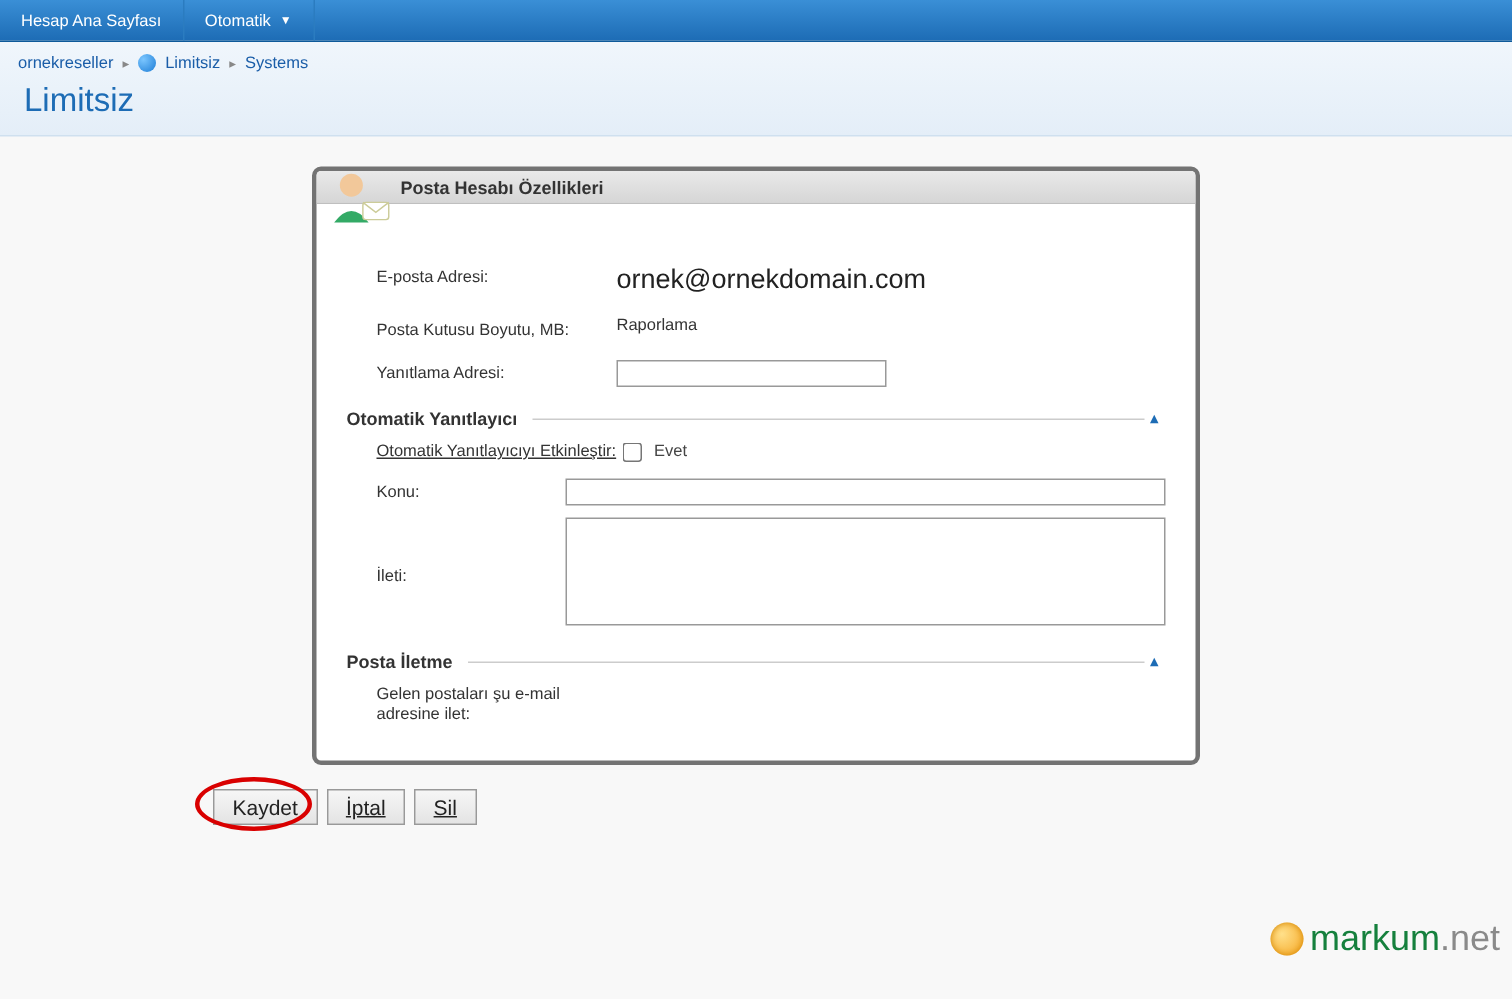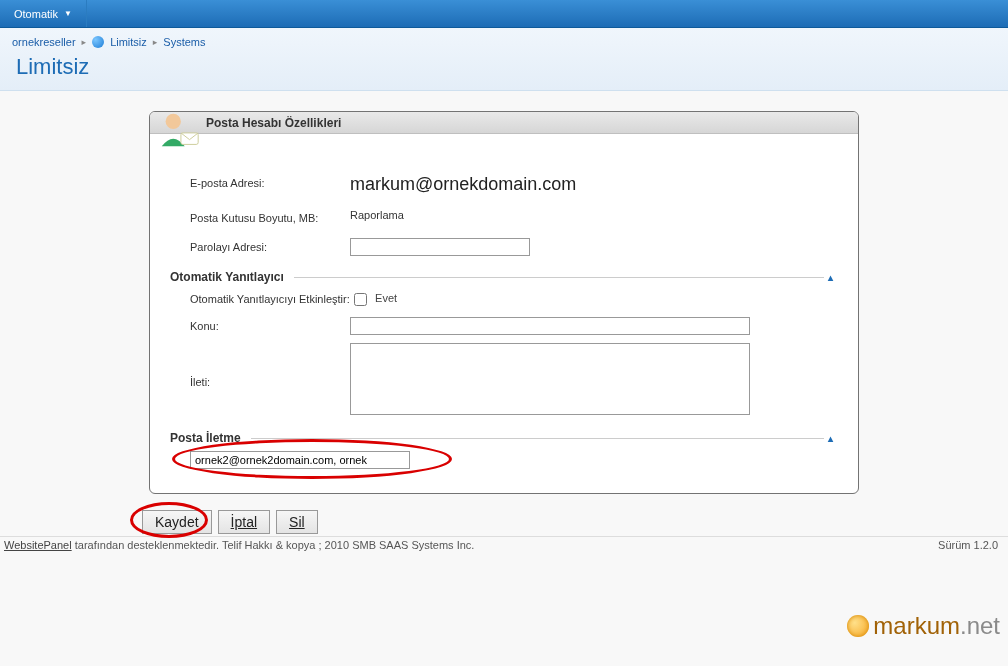--- a/index.html
+++ b/index.html
@@ -57,22 +57,22 @@
     font-size: 22px;
     font-weight: normal;
     margin: 6px 0 4px 4px;
   }
   .content-wrap {
     padding: 20px 0 6px 0;
     display: flex;
     justify-content: center;
   }
   .panel {
-    width: 710px;
-    border: 1px solid #737373;
+    width: 592px;
+    border: 3px solid #737373;
     border-radius: 6px;
     background: #fff;
     overflow: hidden;
   }
   .panel-header {
     background: linear-gradient(to bottom, #e9e9e9 0%, #d6d6d6 100%);
     height: 22px;
     display: flex;
     align-items: center;
     padding: 0 10px 0 56px;
@@ -189,36 +189,39 @@
   .logo-wrap {
     position: absolute;
     right: 8px;
     bottom: 26px;
   }
   .logo {
     display: flex; align-items: center;
     font-size: 24px; font-weight: normal;
     font-family: "Segoe UI", Tahoma, sans-serif;
   }
-  .logo .m1 { color: #a16207; }
+  .logo .m1 { color: #15803d; }
   .logo .m2 { color: #8a8a8a; }
   .logo .orb {
     width: 22px; height: 22px; border-radius:50%;
     background: radial-gradient(circle at 35% 35%, #ffe08a, #f5a623);
     margin-right: 4px;
     box-shadow: inset 0 0 4px #d48806;
   }
   .page-container { position: relative; min-height: 666px; }
 </style>
 </head>
 <body>
 
 <div class="page-container">
 
   <div class="topbar">
+    <div class="menu-item">
+      <span>Hesap Ana Sayfası</span>
+    </div>
     <div class="menu-item">
       <span>Otomatik</span>
       <span class="caret">▼</span>
     </div>
   </div>
 
   <div class="breadcrumb-bar">
     <div class="breadcrumb">
       <a>ornekreseller</a>
       <span class="sep">▸</span>
@@ -240,44 +243,44 @@
             <rect x="26" y="26" width="18" height="12" rx="2" fill="#fff" stroke="#cc9" stroke-width="1"></rect>
             <path d="M26 26 L35 33 L44 26" fill="none" stroke="#cc9" stroke-width="1"></path>
           </svg>
         </span>
         <span>Posta Hesabı Özellikleri</span>
       </div>
       <div class="panel-body">
 
         <div class="form-row">
           <div class="label">E-posta Adresi:</div>
-          <div class="val email-val">markum@ornekdomain.com</div>
+          <div class="val email-val">ornek@ornekdomain.com</div>
         </div>
 
 
         <div class="form-row" style="margin-top:14px;">
           <div class="label">Posta Kutusu Boyutu, MB:</div>
           <div class="val">Raporlama</div>
         </div>
 
         <div class="form-row" style="margin-top:14px;">
-          <div class="label">Parolayı Adresi:</div>
+          <div class="label">Yanıtlama Adresi:</div>
           <div class="val">
             <input type="text" class="reply" value="" style="">
           </div>
         </div>
 
         <div class="section-title">
           <span>Otomatik Yanıtlayıcı</span>
           <span class="line"></span>
           <span class="collapse">▴</span>
         </div>
 
         <div class="form-row">
-          <div class="label" style="line-height:1.2;">Otomatik Yanıtlayıcıyı Etkinleştir:</div>
+          <div class="label" style="line-height:1.2;text-decoration:underline;">Otomatik Yanıtlayıcıyı Etkinleştir:</div>
           <div class="val">
             <input type="checkbox" class="chk" style="">
             <span class="chk-label">Evet</span>
           </div>
         </div>
 
         <div class="form-row">
           <div class="label">Konu:</div>
           <div class="val">
             <input type="text" class="subject" value="" style="">
@@ -291,26 +294,21 @@
           </div>
         </div>
 
         <div class="section-title">
           <span>Posta İletme</span>
           <span class="line"></span>
           <span class="collapse">▴</span>
         </div>
 
         <div class="form-row">
-          <div class="val">
-            <span class="forward-wrap">
-              <input type="text" class="forward" value="ornek2@ornek2domain.com, ornek" style="">
-              <span class="ellipse-forward"></span>
-            </span>
-          </div>
+          <div class="label" style="line-height:1.2;">Gelen postaları şu e-mail adresine ilet:</div>
         </div>
 
       </div>
     </div>
   </div>
 
   <div class="buttons-row">
     <span class="ellipse-save"></span>
     <button class="btn save">Kaydet</button>
     <button class="btn">İptal</button>
@@ -318,20 +316,14 @@
   </div>
 
   <div class="logo-wrap">
     <div class="logo">
       <span class="orb"></span>
       <span class="m1">markum</span>
         <span class="m2">.net</span>
     </div>
   </div>
 
-  <div class="footer">
-    <div>
-      <a>WebsitePanel</a><span> tarafından desteklenmektedir. Telif Hakkı &amp; kopya ; 2010 SMB SAAS Systems Inc.</span>
-    </div>
-    <div>Sürüm 1.2.0</div>
-  </div>
 
 </div>
 
 </body></html>

